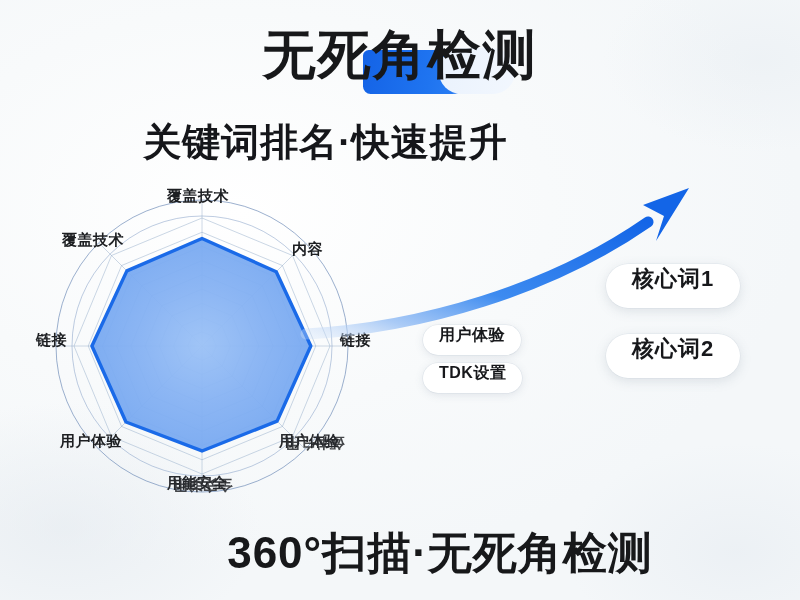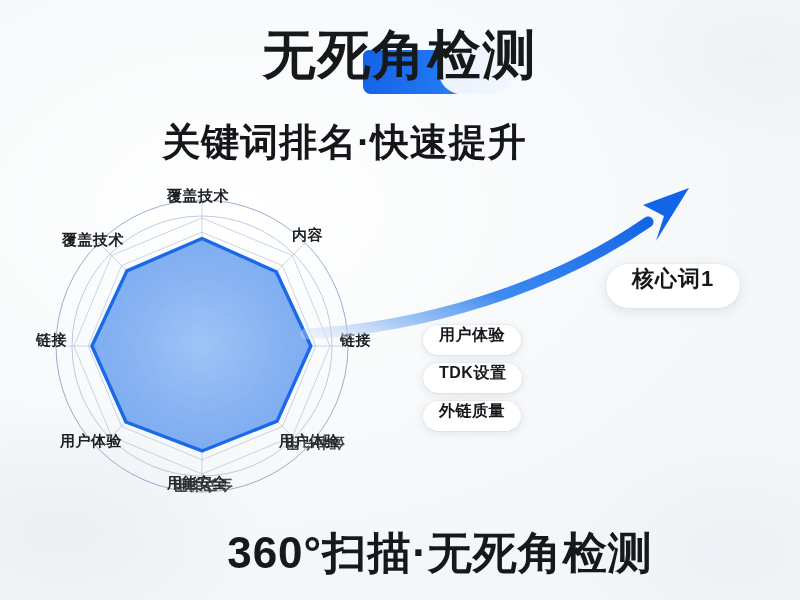--- a/index.html
+++ b/index.html
@@ -82,21 +82,20 @@
     position: absolute;
     top: 117px;
     left: 0;
     width: 651px;
     text-align: center;
     font-size: 38px;
     font-weight: 700;
     letter-spacing: 1px;
     color: #15161a;
     z-index: 6;
-    padding-left: 19px;
   }
 
   
   #radar-block {
     position: absolute;
     left: 26px;
     top: 186px;
     width: 400px;
     height: 322px;
   }
@@ -223,21 +222,21 @@
           <line x1="176" y1="160" x2="72.76240994676407" y2="263.237590053236" stroke="#8ea6c4" stroke-width="0.8" opacity="0.55"></line>
           <line x1="176" y1="160" x2="30" y2="160.00000000000003" stroke="#8ea6c4" stroke-width="0.8" opacity="0.55"></line>
           <line x1="176" y1="160" x2="72.76240994676404" y2="56.762409946764066" stroke="#8ea6c4" stroke-width="0.8" opacity="0.55"></line>
           <path d="M176.00 52.48 L250.22 85.78 L284.80 160.00 L251.12 235.12 L176.00 264.96 L99.97 236.03 L65.92 160.00 L100.88 84.88 Z" fill="url(#radFill)" stroke="none"></path>
           <path d="M176.00 52.48 L250.22 85.78 L284.80 160.00 L251.12 235.12 L176.00 264.96 L99.97 236.03 L65.92 160.00 L100.88 84.88 Z" fill="none" stroke="#1a6ae8" stroke-width="3.4" stroke-linejoin="round"></path>
         </g>
     </svg>
 
     <div class="axis-label" style="left:141px; top:1px;">覆盖技术</div>
 
-    <div class="axis-label" style="left:266px; top:40px;">内容</div>
+    <div class="axis-label" style="left:266px; top:54px;">内容</div>
 
     <div class="axis-label" style="left:314px; top:145px;">链接</div>
 
     <div class="ghost-stack" style="left:253px; top:246px;">
       <span class="g1">用户体验</span>
       <span class="g2">用户体验</span>
     </div>
 
     <div class="ghost-stack" style="left:141px; top:288px;">
       <span class="g1">用能安全</span>
@@ -263,23 +262,23 @@
     <path d="M 6,156 C 120,150 250,112 348,44" fill="none" stroke="url(#arrowGrad)" stroke-width="11" stroke-linecap="round"></path>
     <path d="M 389,10 L 343,27 L 364,38 L 356,63 Z" fill="#1365e7"></path>
   </svg>
 
   <div class="chip small" style="left:423px; top:325px;">
     <span>用户体验</span>
   </div>
   <div class="chip small" style="left:423px; top:363px;">
     <span>TDK设置</span>
   </div>
-  <div class="chip small" style="left:423px; top:401px;">
-    <span>外链质量</span>
-  </div>
 
   <div class="chip big" style="left:606px; top:264px;">
     <span>核心词1</span>
   </div>
+  <div class="chip big" style="left:606px; top:334px;">
+    <span>核心词2</span>
+  </div>
 
   <div class="footline">360°扫描·无死角检测</div>
 
 </div>
 
 </body></html>

